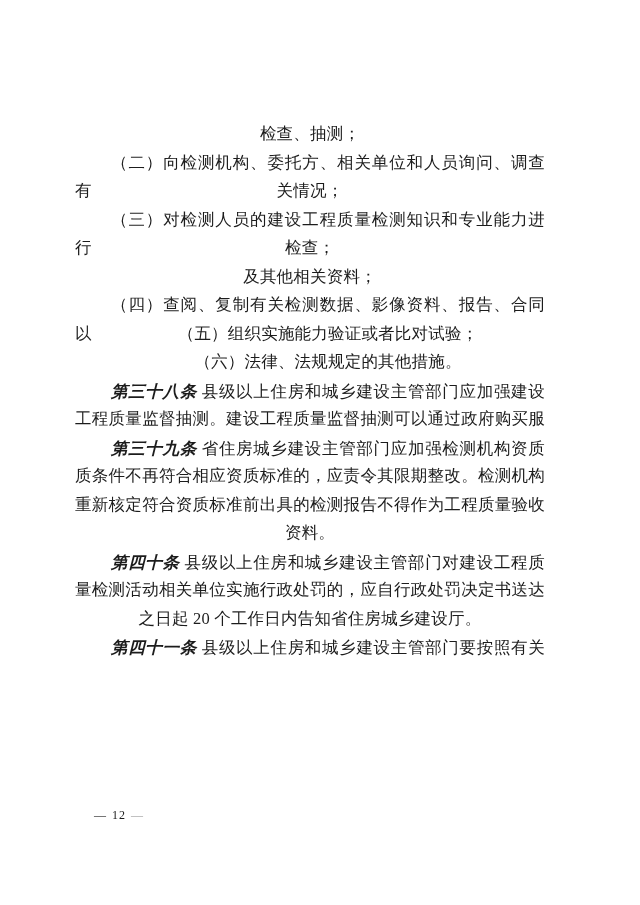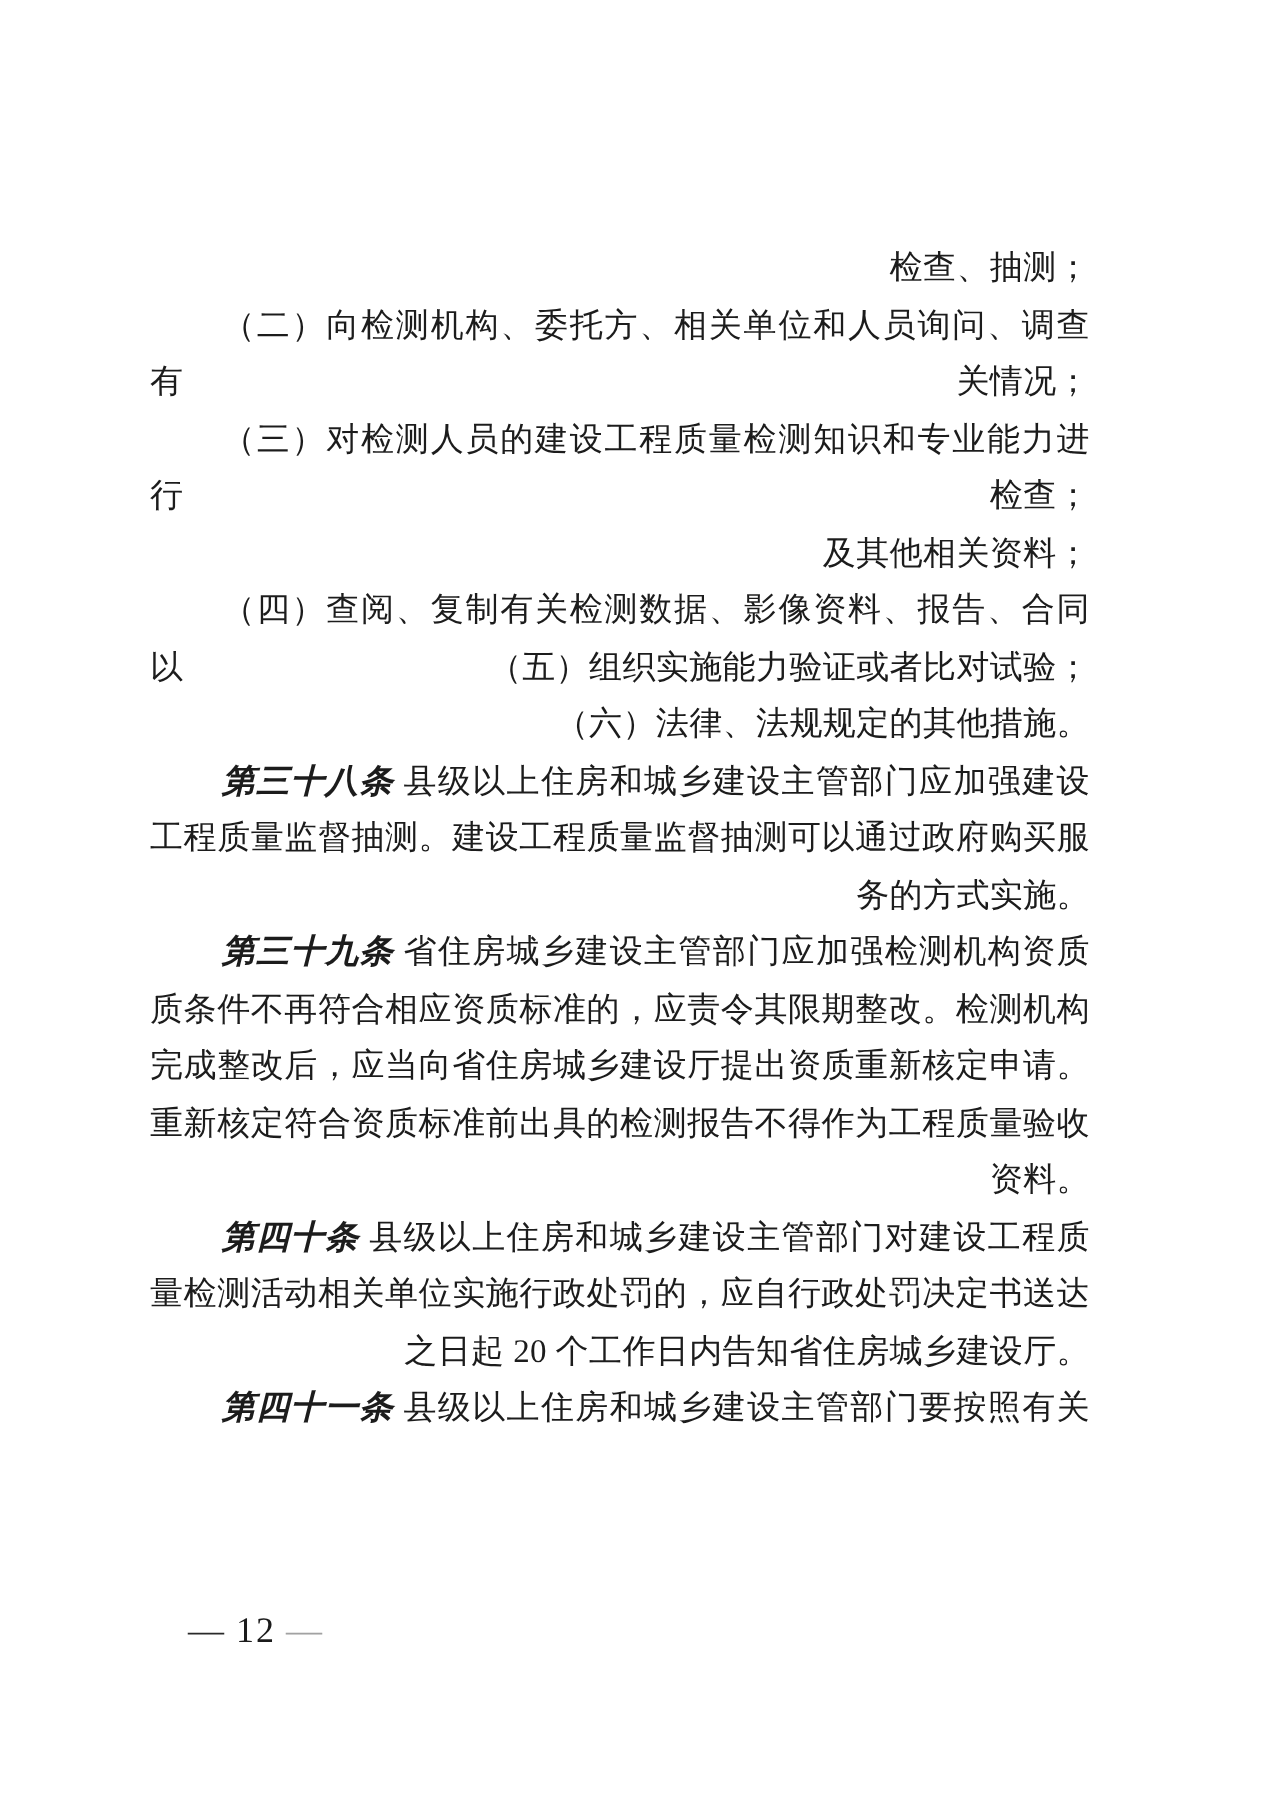--- a/index.html
+++ b/index.html
@@ -20,42 +20,42 @@
     position: absolute;
     left: 75px;
     top: 120px;
     width: 470px;
   }
   .line {
     font-size: 16.5px;
     height: 28.5px;
     line-height: 28.5px;
     color: #1c1c1c;
-    text-align: right;
+    text-align: center;
     white-space: pre-wrap;
     letter-spacing: 0.2px;
   }
   .line.fill {
     text-align: justify;
     text-align-last: justify;
     text-justify: inter-character;
   }
   .line.indent {
     text-indent: 36px;
   }
   .head {
     font-family: "Liberation Sans", "DejaVu Sans", sans-serif;
     font-weight: 700;
     font-style: italic;
   }
   .footer {
     position: absolute;
     left: 94px;
     top: 801px;
-    font-size: 18px;
+    font-size: 12px;
     line-height: 28px;
     color: #2a2a2a;
     letter-spacing: 1px;
   }
   .footer .num {
     margin: 0 5px;
     color: #1b1b1b;
   }
   .footer .faded {
     color: #a2a2a2;
@@ -70,24 +70,22 @@
       <div class="line fill indent"><span>（二）向检测机构、委托方、相关单位和人员询问、调查有</span></div>
       <div class="line"><span>关情况；</span></div>
       <div class="line fill indent"><span>（三）对检测人员的建设工程质量检测知识和专业能力进行</span></div>
       <div class="line"><span>检查；</span></div>
       <div class="line"><span>及其他相关资料；</span></div>
       <div class="line fill indent"><span>（四）查阅、复制有关检测数据、影像资料、报告、合同以</span></div>
       <div class="line indent"><span>（五）组织实施能力验证或者比对试验；</span></div>
       <div class="line indent"><span>（六）法律、法规规定的其他措施。</span></div>
       <div class="line fill indent"><span class="head">第三十八条</span> <span>县级以上住房和城乡建设主管部门应加强建设</span></div>
       <div class="line fill"><span>工程质量监督抽测。建设工程质量监督抽测可以通过政府购买服</span></div>
-      <div class="line"><span>务的方式实施。</span></div>
       <div class="line fill indent"><span class="head">第三十九条</span> <span>省住房城乡建设主管部门应加强检测机构资质</span></div>
       <div class="line fill"><span>质条件不再符合相应资质标准的，应责令其限期整改。检测机构</span></div>
-      <div class="line fill"><span>完成整改后，应当向省住房城乡建设厅提出资质重新核定申请。</span></div>
       <div class="line fill"><span>重新核定符合资质标准前出具的检测报告不得作为工程质量验收</span></div>
       <div class="line"><span>资料。</span></div>
       <div class="line fill indent"><span class="head">第四十条</span> <span>县级以上住房和城乡建设主管部门对建设工程质</span></div>
       <div class="line fill"><span>量检测活动相关单位实施行政处罚的，应自行政处罚决定书送达</span></div>
       <div class="line"><span>之日起 20 个工作日内告知省住房城乡建设厅。</span></div>
       <div class="line fill indent"><span class="head">第四十一条</span> <span>县级以上住房和城乡建设主管部门要按照有关</span></div>
     </div>
   <div class="footer"><span>—</span><span class="num">12</span><span class="faded">—</span></div>
 </div>
 

